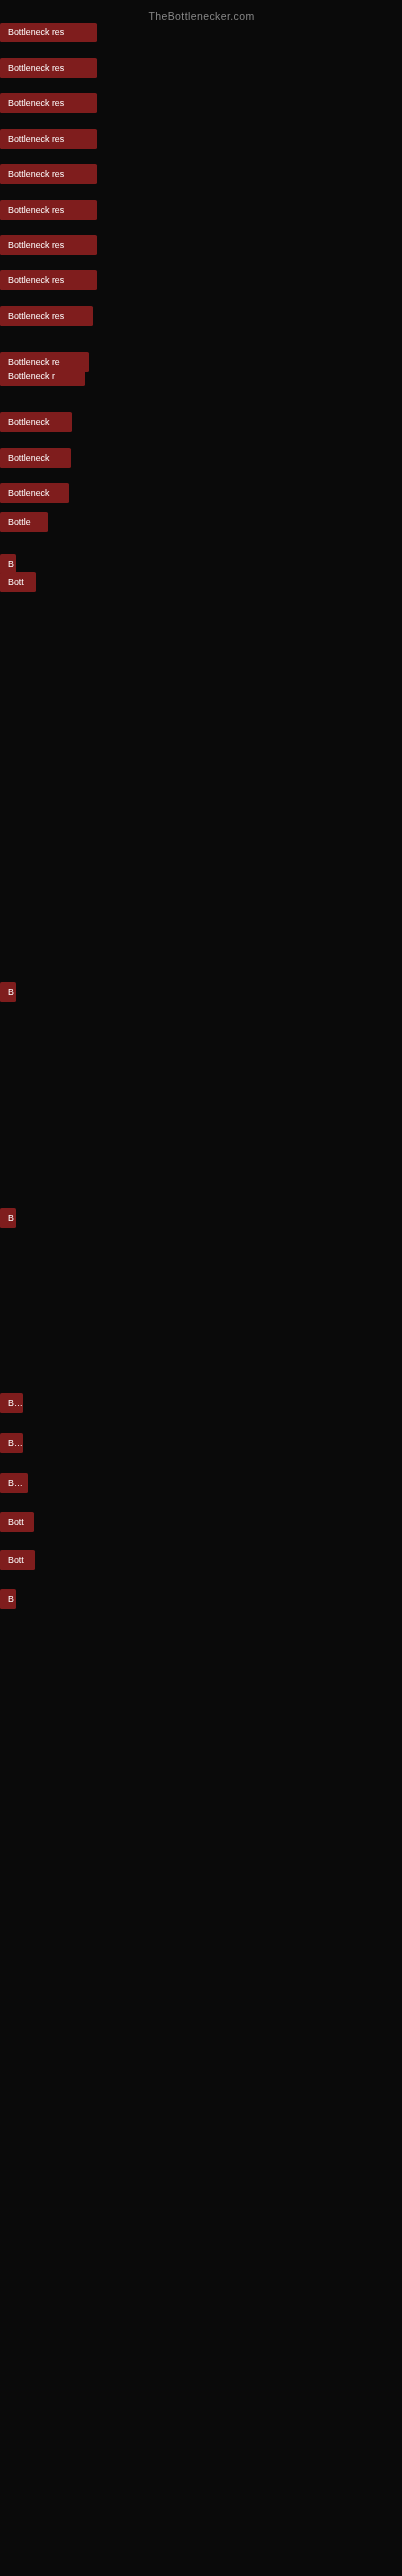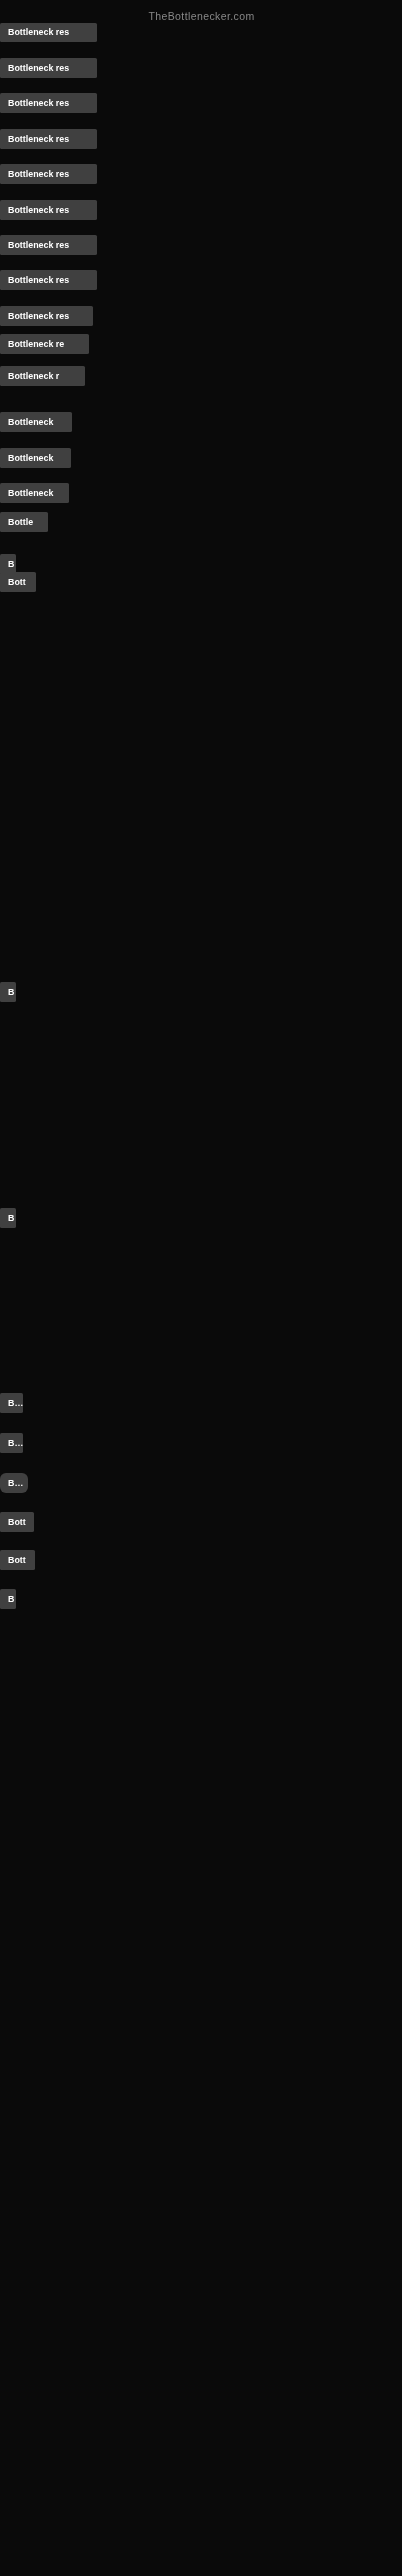--- a/index.html
+++ b/index.html
@@ -19,24 +19,24 @@
     .site-title {
       text-align: center;
       color: #888;
       font-size: 10.5px;
       padding: 6.4px 0;
       letter-spacing: 0.4px;
     }
 
     .btn-item {
       display: inline-block;
-      background-color: #404040;
+      background-color: #7f1d1d;
       color: #fff;
       font-size: 8.9px;
-      font-weight: bold;
+      font-weight: normal;
       padding: 4.8px 8px;
       border-radius: 1.6px;
       white-space: nowrap;
       overflow: hidden;
       text-overflow: ellipsis;
       cursor: pointer;
       position: absolute;
       left: 0;
     }
 
@@ -53,30 +53,30 @@
   <div class="site-title" style="position:absolute;top:3.2px;left:0;width:403px;">TheBottlenecker.com</div>
 <div class="btn-item" style="top: 22.5px; width: 97px;">Bottleneck res</div>
     <div class="btn-item" style="top: 58px; width: 97px;">Bottleneck res</div>
     <div class="btn-item" style="top: 93px; width: 97px;">Bottleneck res</div>
     <div class="btn-item" style="top: 129px; width: 97px;">Bottleneck res</div>
     <div class="btn-item" style="top: 164px; width: 97px;">Bottleneck res</div>
     <div class="btn-item" style="top: 200px; width: 97px;">Bottleneck res</div>
     <div class="btn-item" style="top: 235px; width: 97px;">Bottleneck res</div>
     <div class="btn-item" style="top: 270px; width: 97px;">Bottleneck res</div>
     <div class="btn-item" style="top: 306px; width: 93px;">Bottleneck res</div>
-    <div class="btn-item" style="top: 334px; width: 89px;">Bottleneck re</div>
+    <div class="btn-item" style="top: 352px; width: 89px;">Bottleneck re</div>
     <div class="btn-item" style="top: 366px; width: 85px;">Bottleneck r</div>
     <div class="btn-item" style="top: 412px; width: 72px;">Bottleneck</div>
     <div class="btn-item" style="top: 448px; width: 71px;">Bottleneck</div>
     <div class="btn-item" style="top: 483px; width: 69px;">Bottleneck</div>
     <div class="btn-item" style="top: 512px; width: 48px;">Bottle</div>
     <div class="btn-item" style="top: 554px; width: 16px;">B</div>
     <div class="btn-item" style="top: 572px; width: 36px;">Bott</div>
     <div class="btn-item" style="top: 982px; width: 16px;">B</div>
     <div class="btn-item" style="top: 1208px; width: 16px;">B</div>
     <div class="btn-item" style="top: 1393px; width: 22.5px;">Bo</div>
     <div class="btn-item" style="top: 1433px; width: 22.5px;">Bo</div>
-    <div class="btn-item" style="top: 1473px; width: 28px; border-radius: 6px;">Bot</div>
+    <div class="btn-item" style="top: 1473px; width: 28px;">Bot</div>
     <div class="btn-item" style="top: 1512px; width: 34px;">Bott</div>
     <div class="btn-item" style="top: 1550px; width: 35px;">Bott</div>
     <div class="btn-item" style="top: 1589px; width: 16px;">B</div>
   </div>
 
 
 </body></html>

